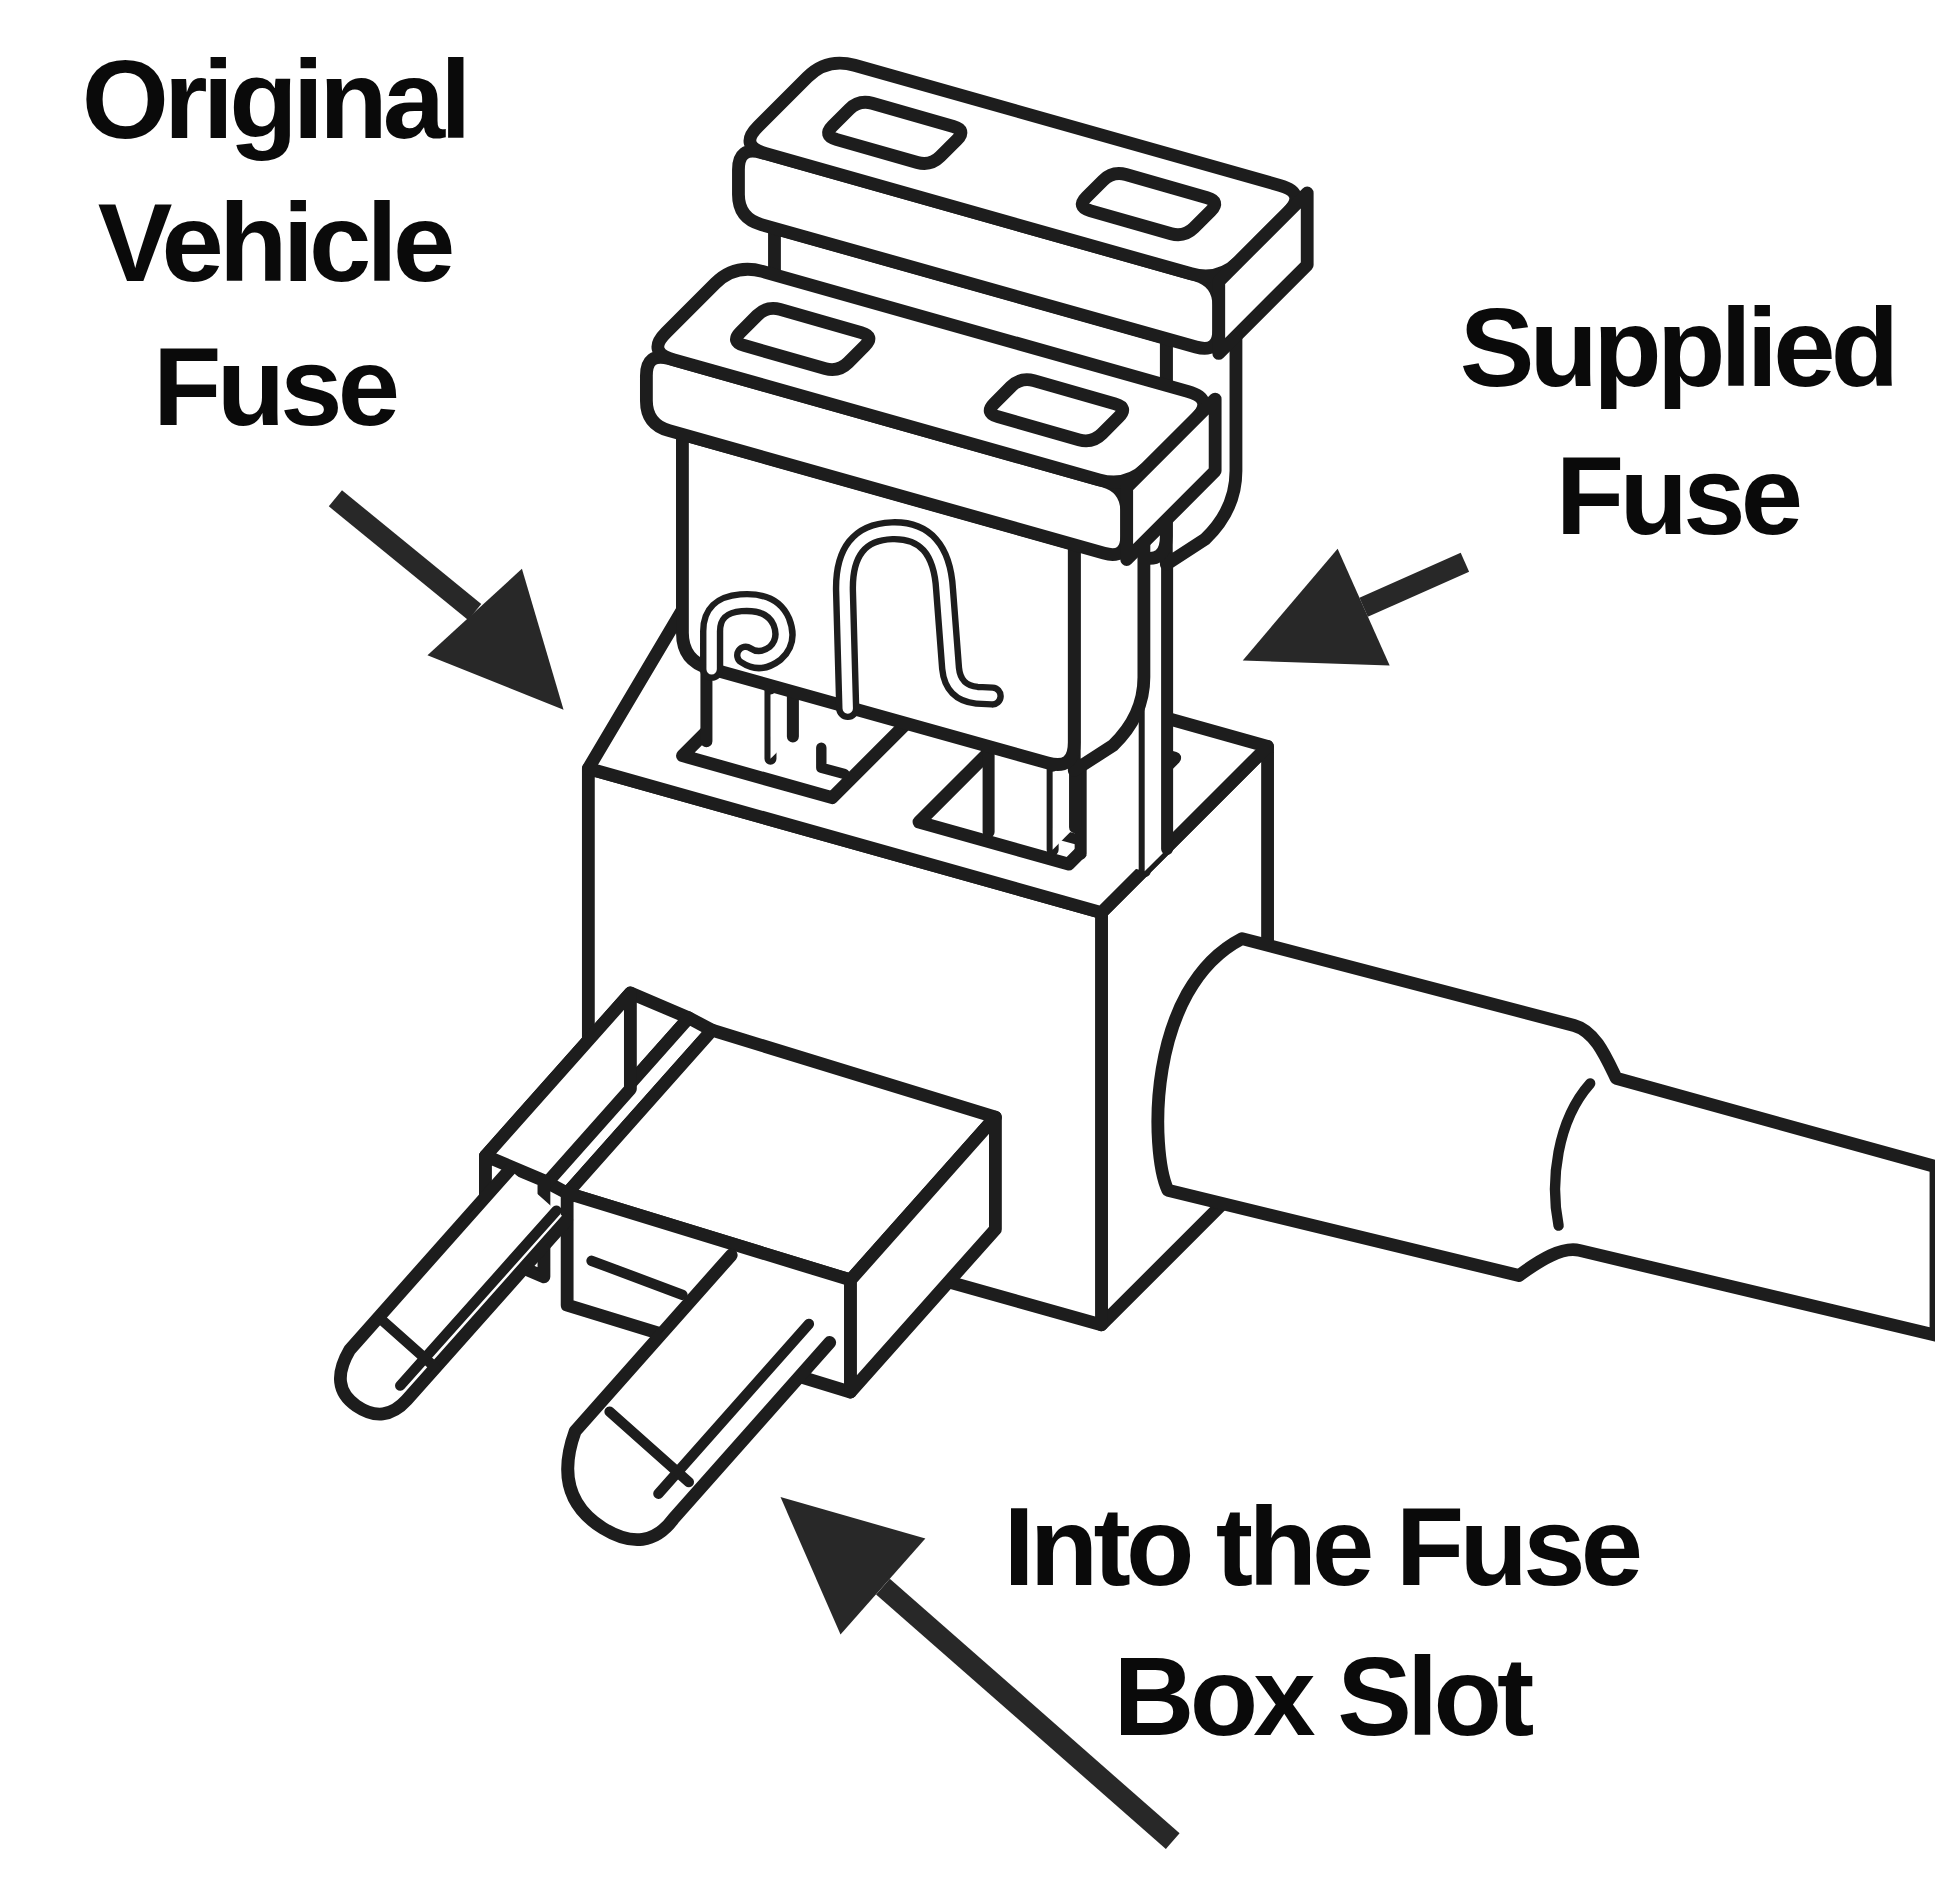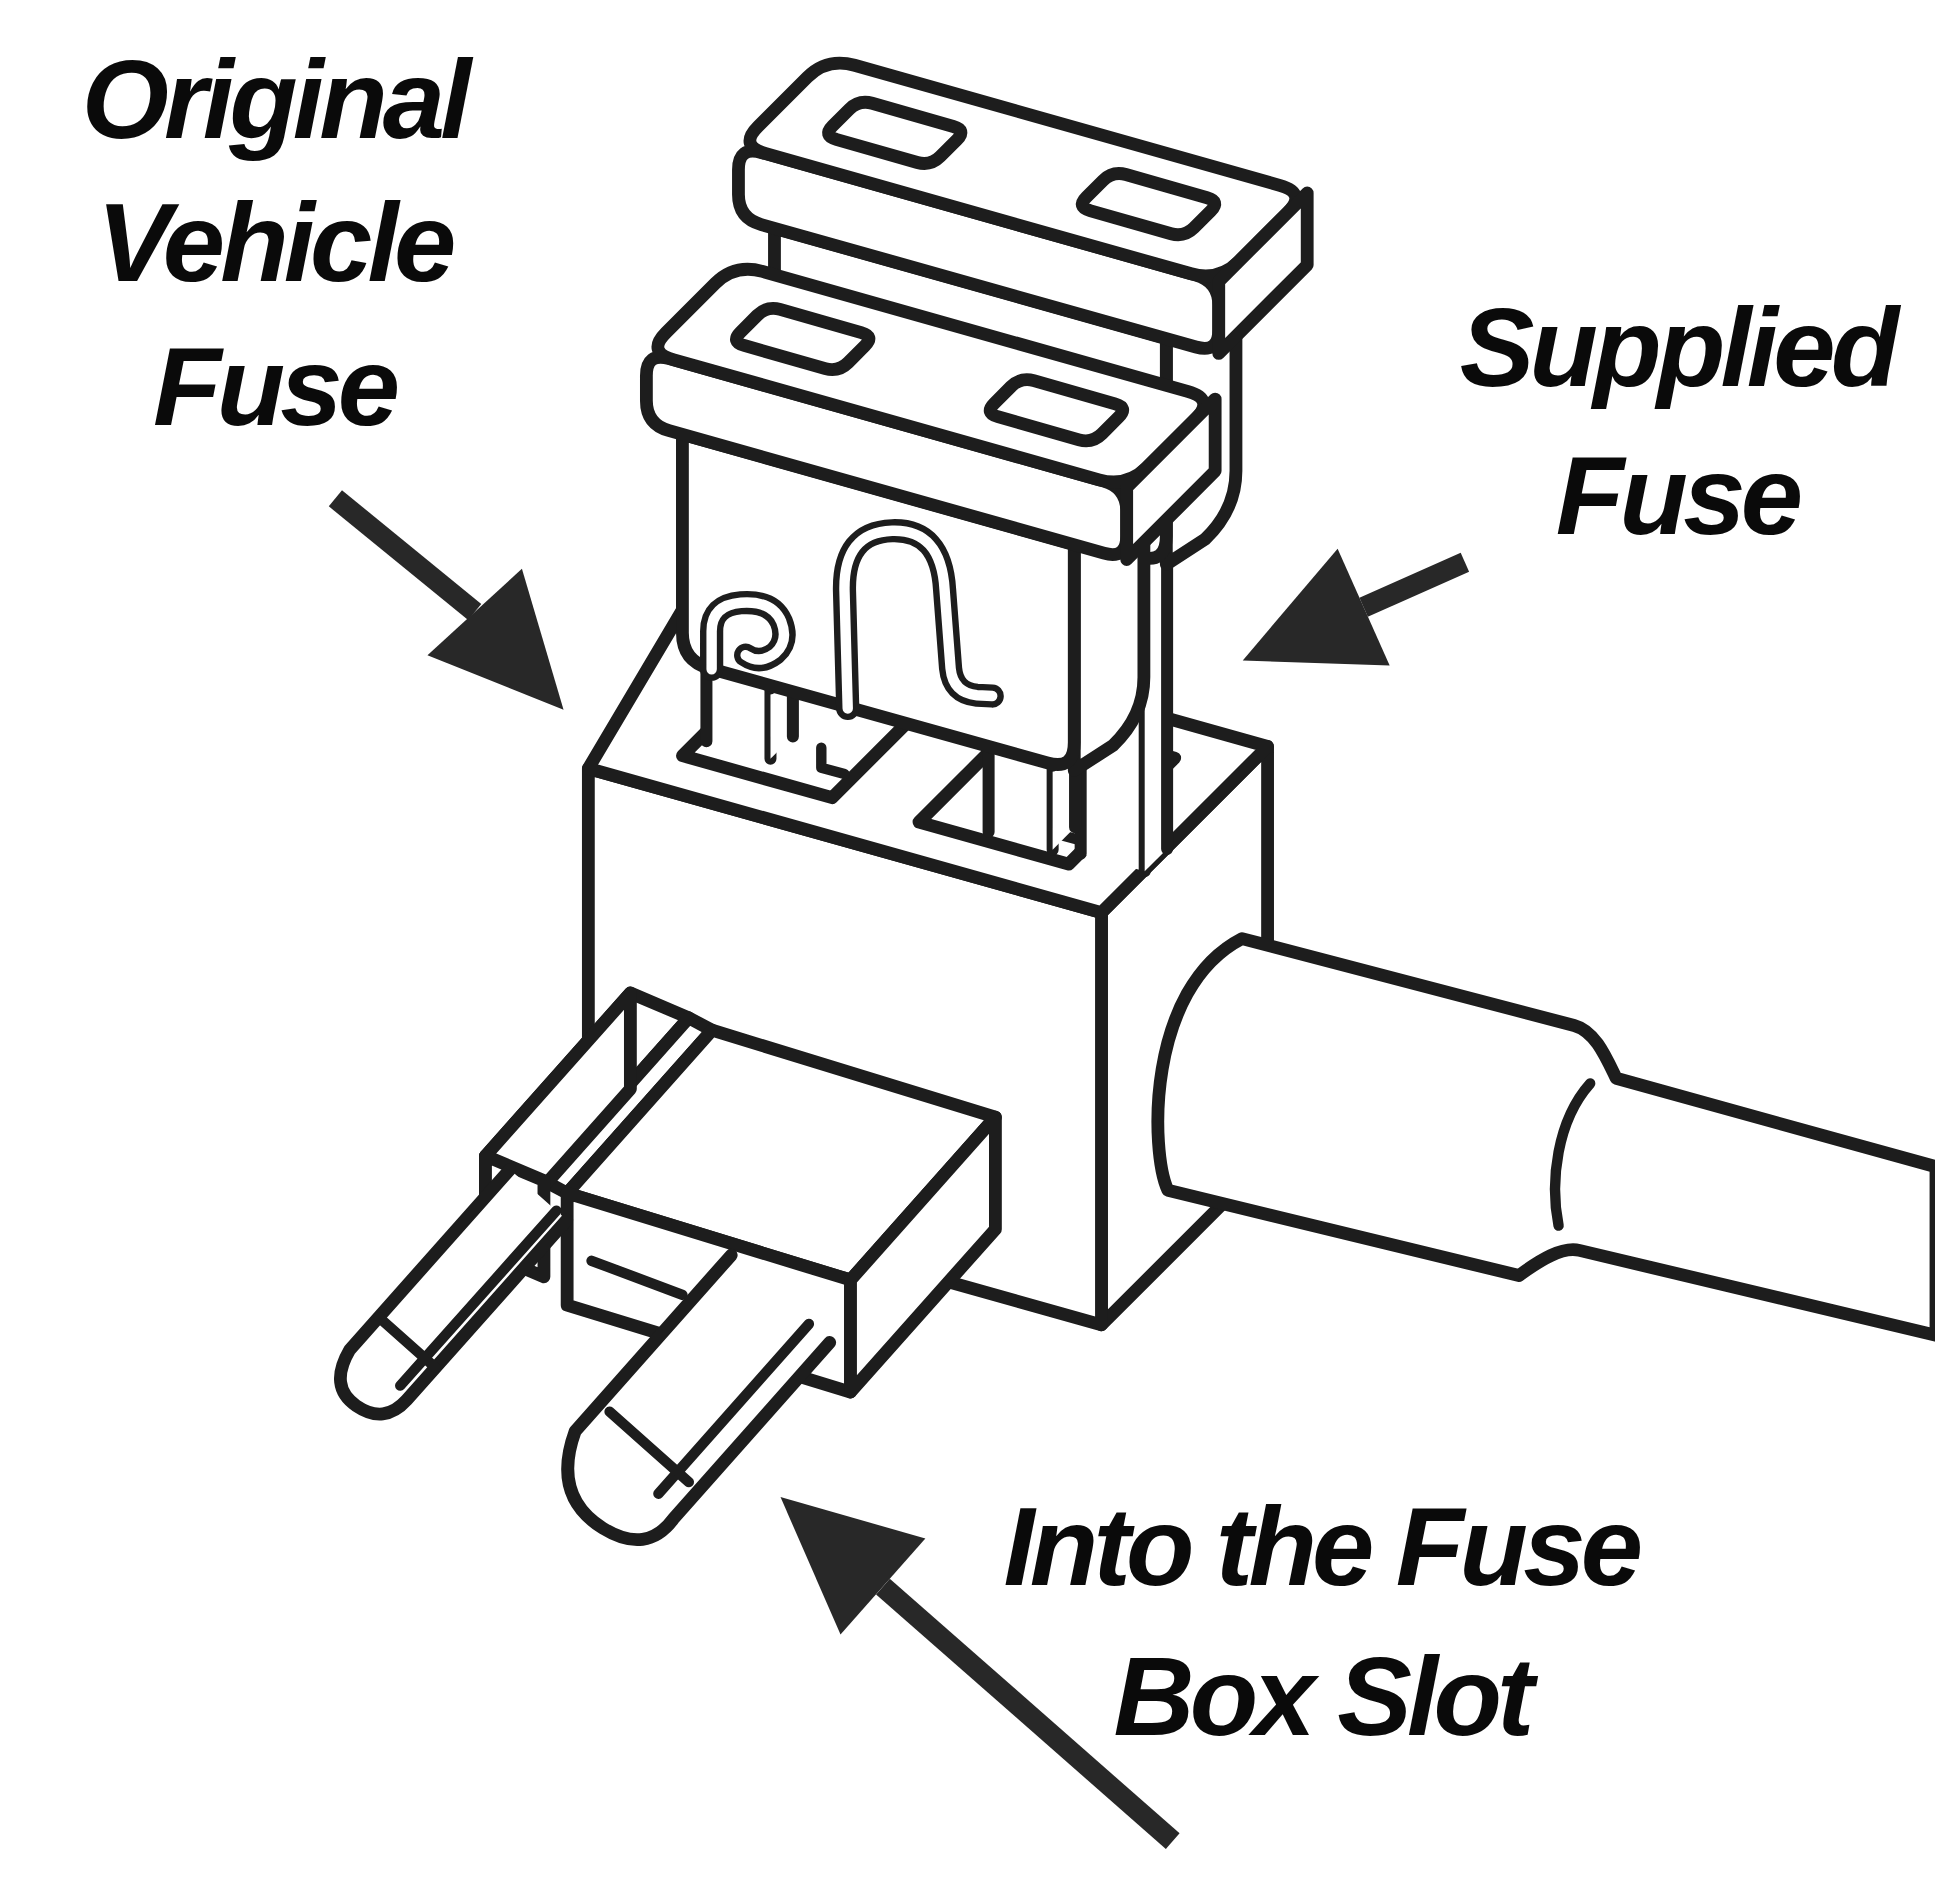--- a/index.html
+++ b/index.html
@@ -8,21 +8,20 @@
     width: 1936px;
     height: 1903px;
     overflow: hidden;
     background: var(--background, #ffffff);
   }
   .stage {
     position: relative;
     width: 1936px;
     height: 1903px;
     background: var(--background, #ffffff);
-    font-style: italic;
   }
   svg { position: absolute; inset: 0; display: block; }
 
   .face {
     fill: #ffffff;
     stroke: var(--line-art, #1d1d1d);
     stroke-width: 32;
     stroke-linejoin: round;
     stroke-linecap: round;
   }

